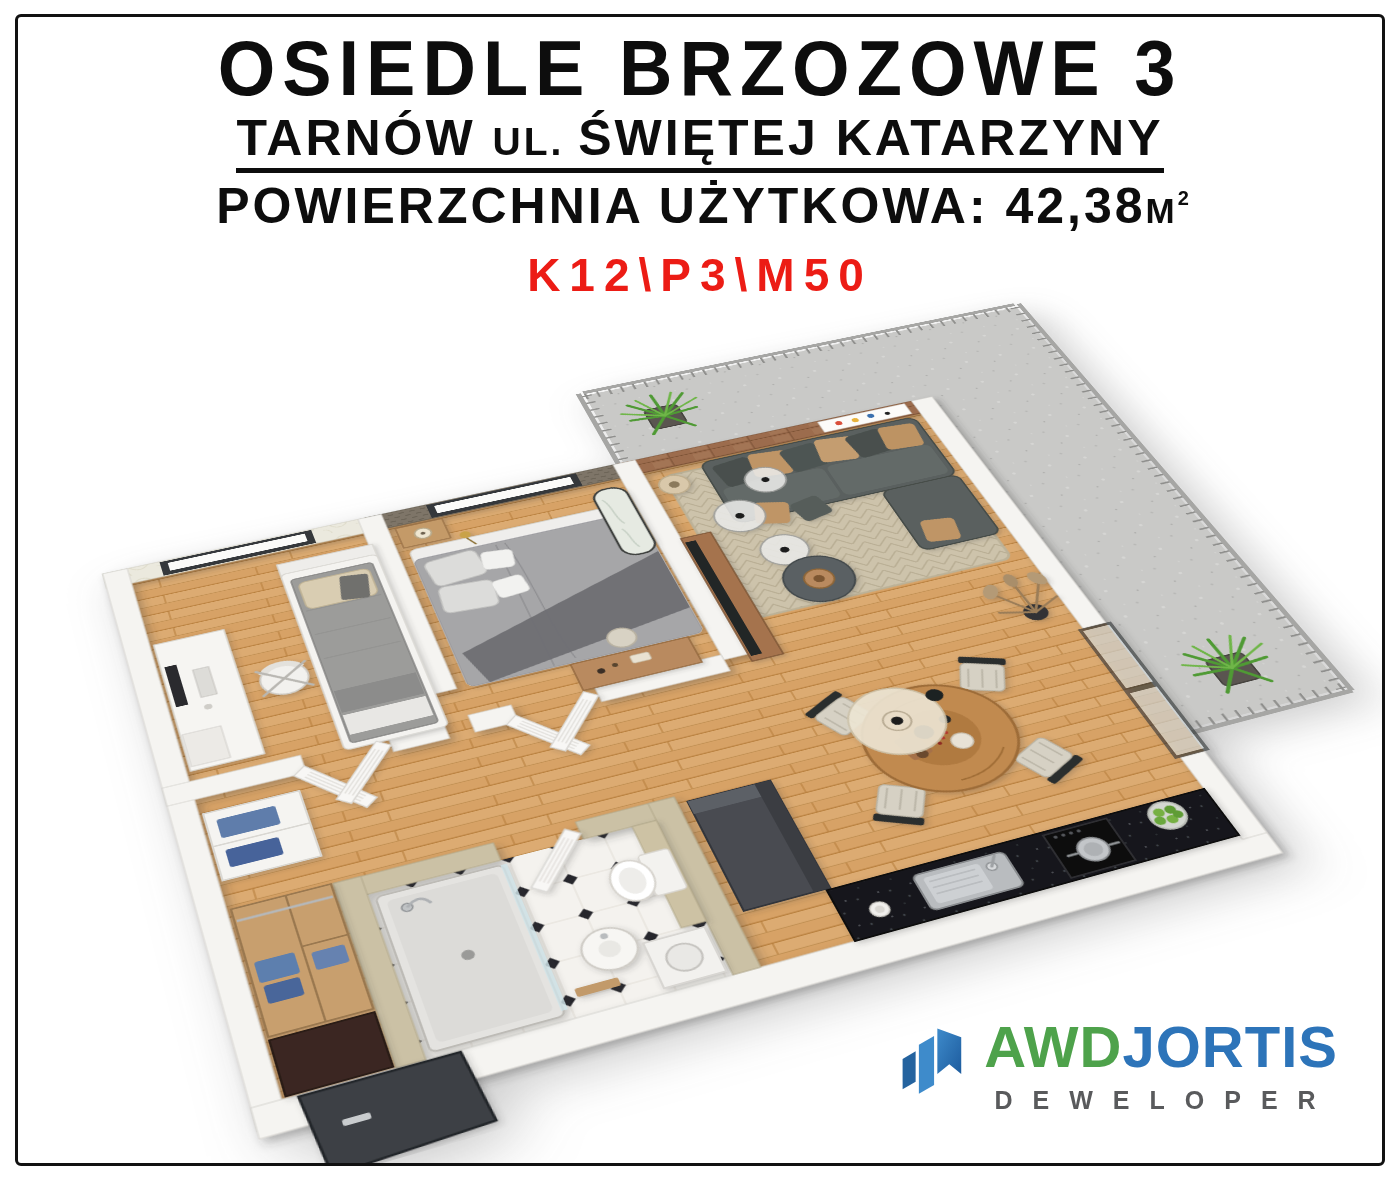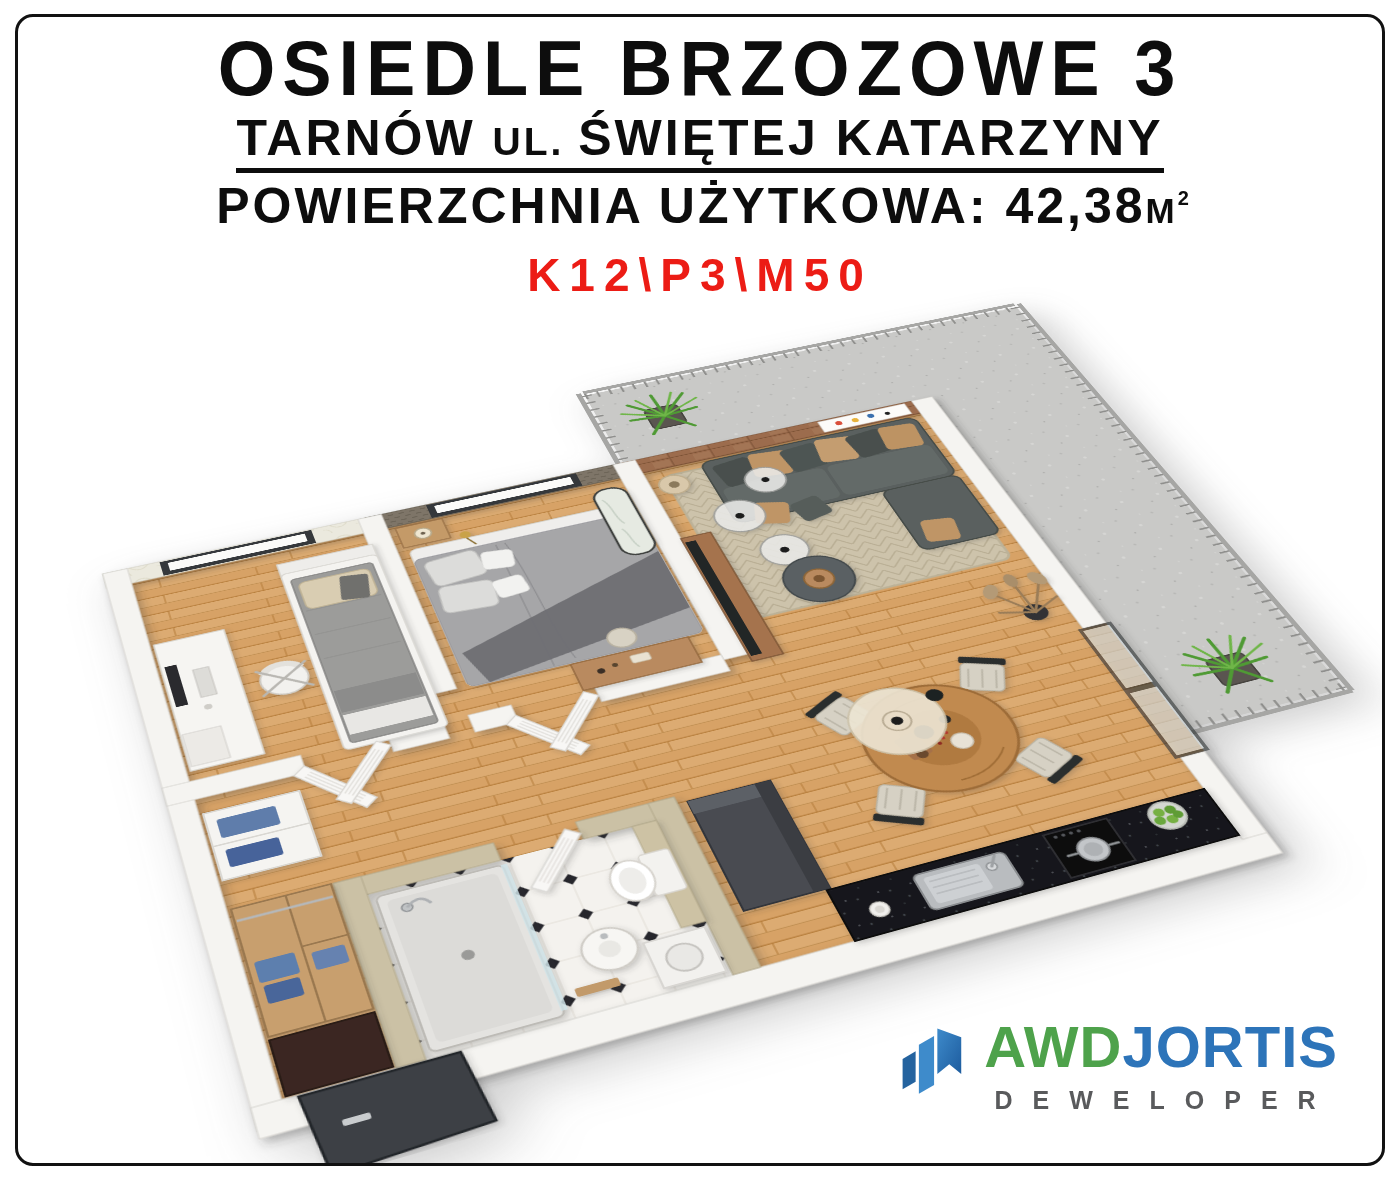--- a/index.html
+++ b/index.html
@@ -3,21 +3,21 @@
 <meta charset="utf-8">
 <style>
   :root{
     --frame-border:#111; --title-color:#0d0d0d; --unit-code-red:#ec1c15;
     --logo-green:#4ea24b; --logo-blue:#2d74b9; --logo-blue-light:#3e8bcb; --logo-gray:#595a5c;
   }
   html,body{margin:0;padding:0;background:#fff;}
   body{width:1400px;height:1180px;position:relative;overflow:hidden;
        font-family:"Liberation Sans",sans-serif;color:var(--title-color);}
   .frame{position:absolute;left:15px;top:14px;width:1364px;height:1146px;
-         border:3px solid var(--frame-border);border-radius:18px;background:#fff;overflow:hidden;}
+         border:3px solid var(--frame-border);border-radius:6px;background:#fff;overflow:hidden;}
   .hdr{position:absolute;left:0;top:12px;width:100%;text-align:center;line-height:1.08;}
   .t1{font-size:74px;font-weight:700;letter-spacing:7px;transform:scaleY(1.05);white-space:nowrap;}
   .t2{font-size:50px;font-weight:700;letter-spacing:3px;margin-top:2px;}
   .t2 .inner{display:inline-block;border-bottom:5px solid var(--title-color);padding-bottom:3px;white-space:nowrap;}
   .t2 .small{font-size:0.78em;}
   .t3{font-size:50px;font-weight:700;letter-spacing:3px;margin-top:6px;white-space:nowrap;padding-left:8px;}
   .t3 .unit{font-size:0.70em;} .t3 .sup{font-size:0.40em;vertical-align:super;}
   .t4{font-size:46px;font-weight:700;letter-spacing:9px;color:var(--unit-code-red);margin-top:18px;}
   .plan-stage{position:absolute;left:0;top:0;width:100%;height:100%;}
   .plan-3d{position:absolute;left:100px;top:150px;width:1160px;height:1010px;

